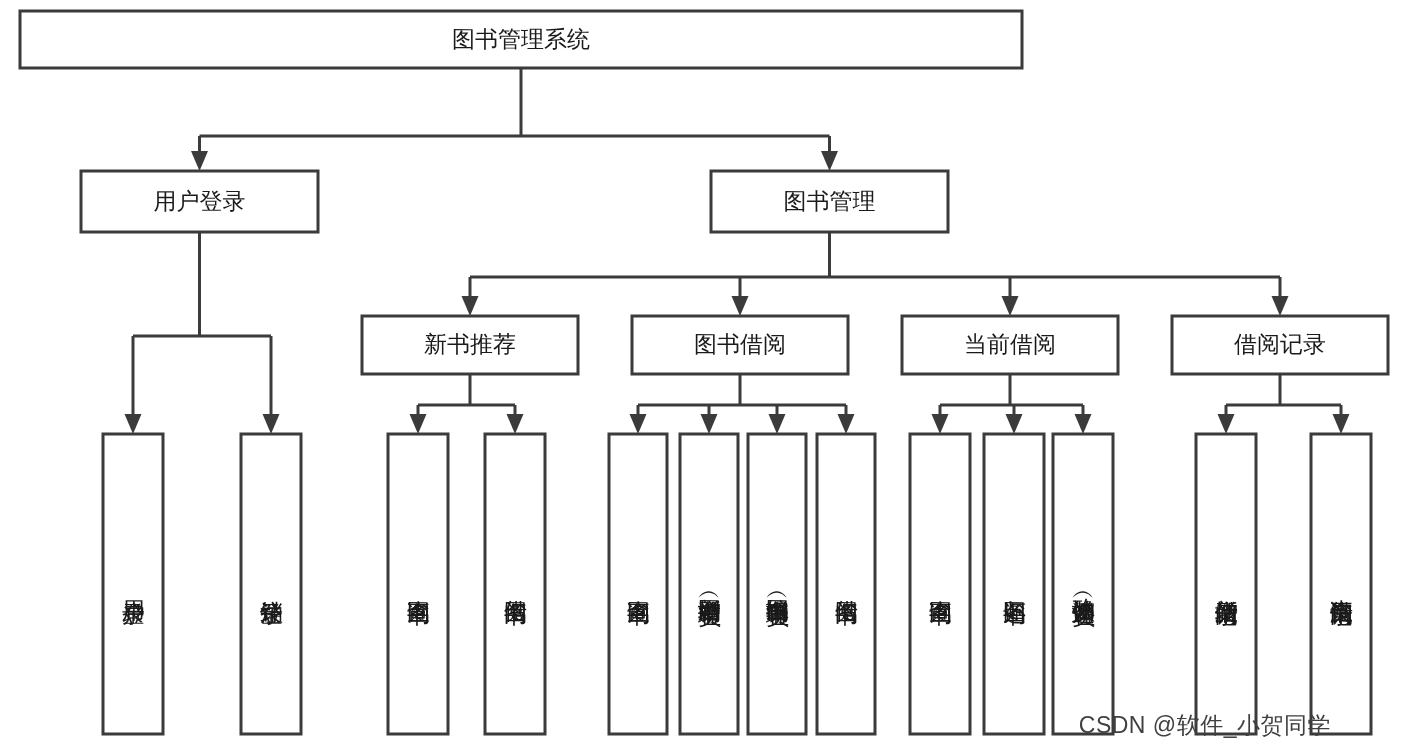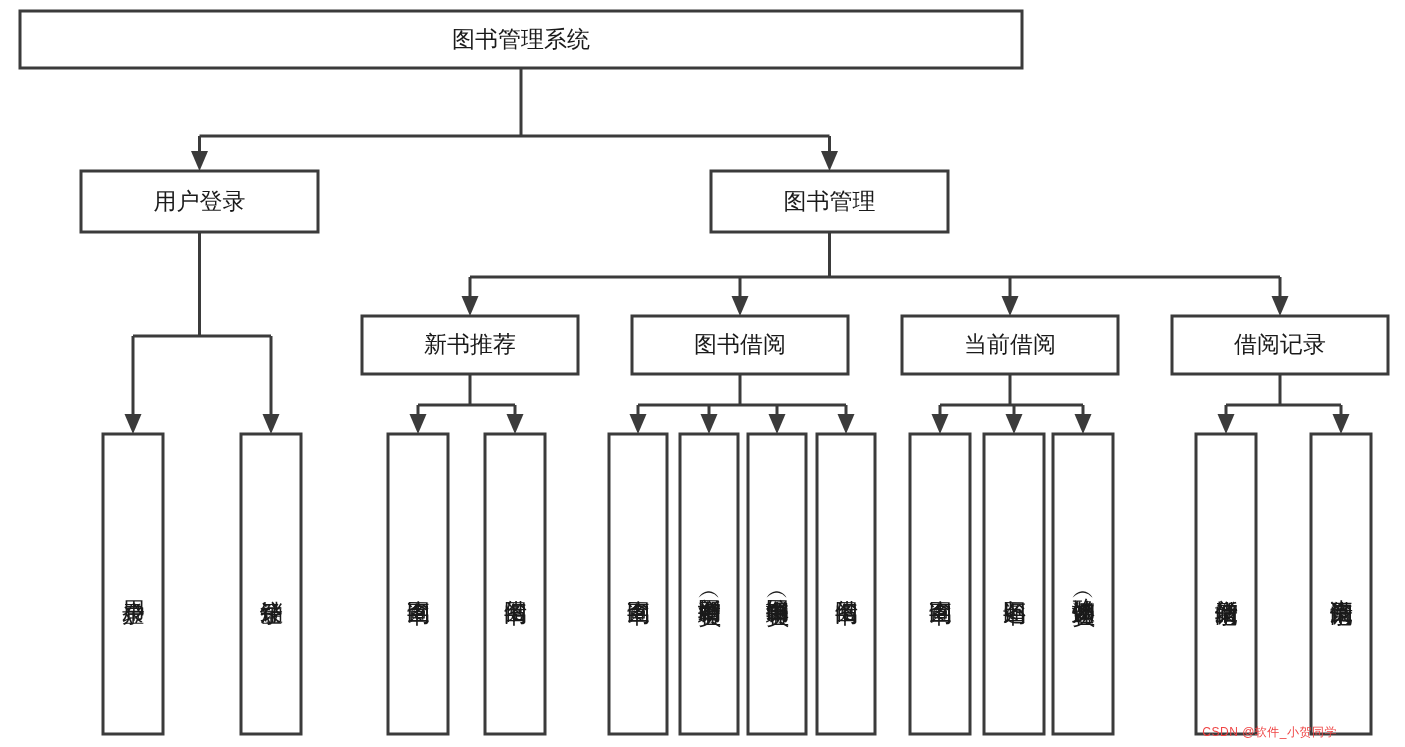--- a/index.html
+++ b/index.html
@@ -65,25 +65,25 @@
   }
   .vert-wrap {
     position: absolute;
     display: flex;
     align-items: center;
     justify-content: center;
     pointer-events: none;
   }
   .watermark {
     position: absolute;
-    right: 14px;
+    right: 20px;
     bottom: 6px;
     font-family: "Liberation Sans", "DejaVu Sans", sans-serif;
-    font-size: 12px;
-    color: #ef4444;
+    font-size: 23px;
+    color: #404040;
     white-space: nowrap;
     letter-spacing: 0.5px;
   }
 </style>
 </head>
 <body>
 
 <div id="diagram-root">
   <svg class="diagram-canvas" id="diagram-svg" viewBox="0 0 1405 747" xmlns="http://www.w3.org/2000/svg">
       <g>

